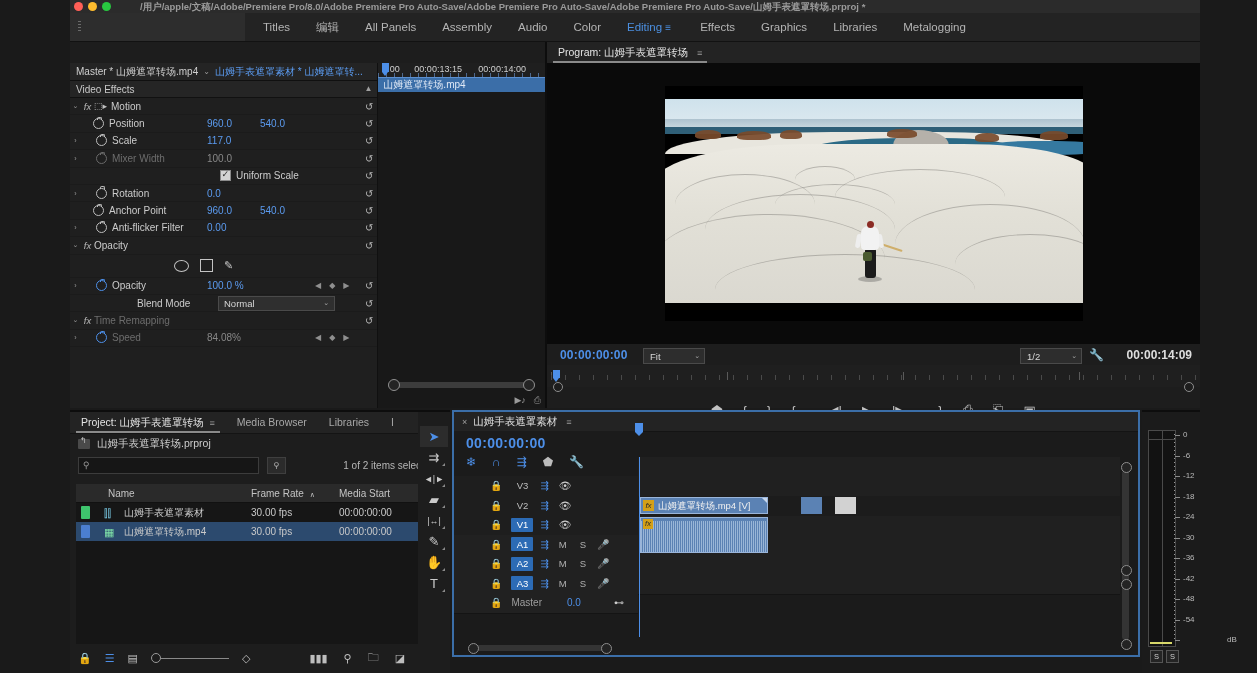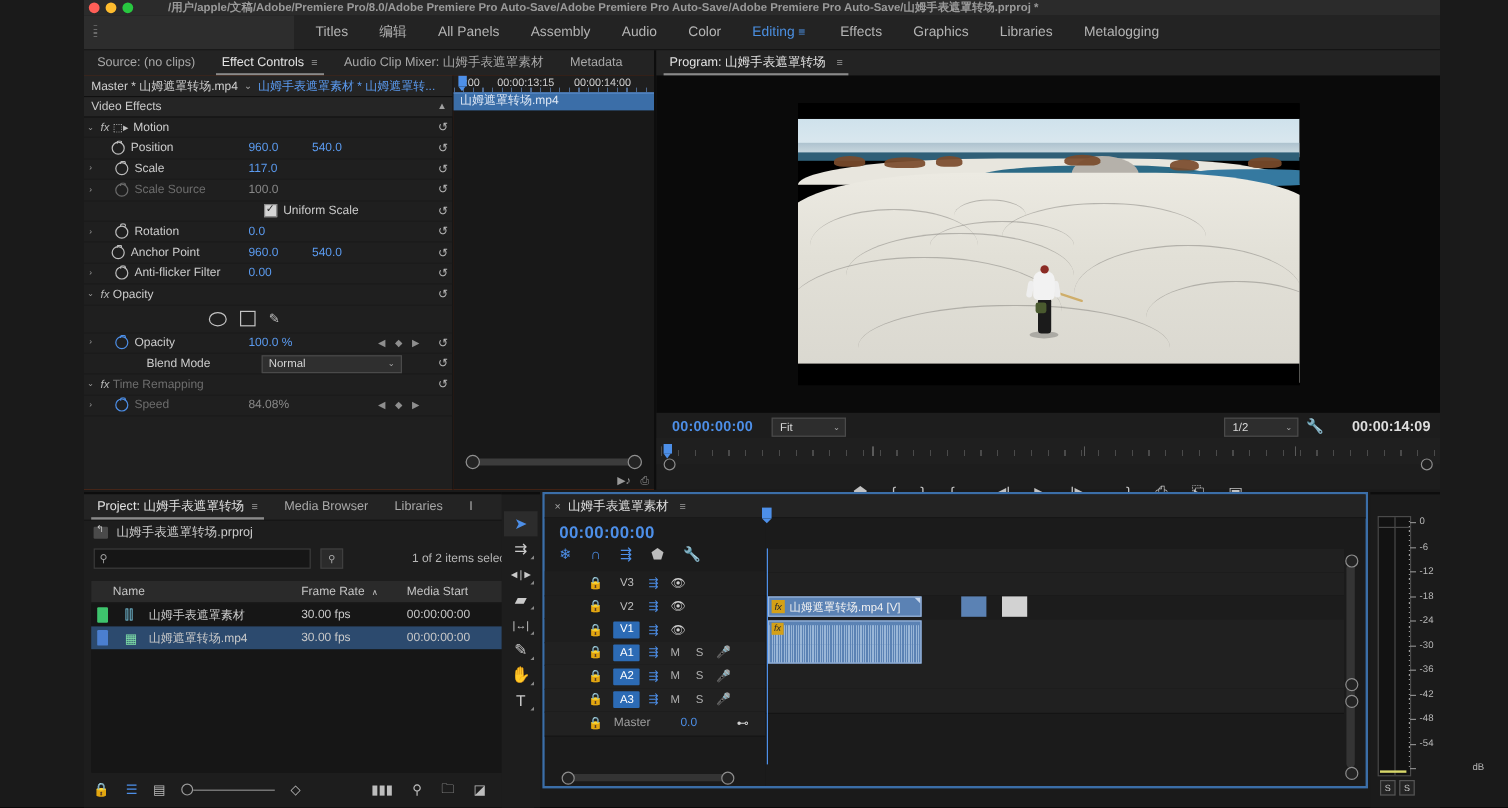--- a/index.html
+++ b/index.html
@@ -143,21 +143,21 @@
   .crumb-icon:after{content:"↰";position:absolute;left:2px;top:-3px;font-size:8px;color:#c8c8c8;}
   .proj-searchrow{height:22px;display:flex;align-items:center;padding:0 8px;gap:8px;position:relative;}
   .search-box{width:175px;height:15px;background:#161616;border:1px solid #3c3c3c;display:flex;align-items:center;padding-left:4px;}
   .search-box .mag{font-size:9px;color:#9a9a9a;transform:scaleX(-1);}
   .search-box input{background:transparent;border:none;outline:none;color:#d0d0d0;font-size:10px;width:150px;font-family:"Liberation Sans",sans-serif;}
   .findbtn{width:17px;height:15px;background:#2b2b2b;border:1px solid #3f3f3f;display:flex;align-items:center;justify-content:center;font-size:8px;color:#b5b5b5;}
   .sel-count{position:absolute;right:10px;font-size:10px;color:#b6b6b6;}
 
   .proj-list{position:absolute;left:6px;top:72px;width:363px;height:160px;background:#161616;}
   .plist-head{height:18px;background:#2a2a2a;display:flex;align-items:center;font-size:10px;color:#c4c4c4;border-bottom:1px solid #111;position:relative;}
-  .plist-head .c-name{position:absolute;left:18px;}
+  .plist-head .c-name{position:absolute;left:32px;}
   .plist-head .c-fr{position:absolute;left:175px;}
   .plist-head .c-fr .sortarrow{margin-left:6px;font-size:7px;}
   .plist-head .c-ms{position:absolute;left:263px;}
   .plist-row{height:19px;display:flex;align-items:center;position:relative;font-size:10px;color:#c9c9c9;}
   .plist-row.selected{background:#2c4a6e;}
   .swatch{position:absolute;left:5px;width:9px;height:13px;border-radius:1px;}
   .typeicon{position:absolute;left:28px;width:14px;height:12px;}
   .plist-row .nm{position:absolute;left:48px;}
   .plist-row .fr{position:absolute;left:175px;}
   .plist-row .ms{position:absolute;left:263px;}
@@ -273,26 +273,20 @@
         <div class="ws-tab"><span>Color</span></div>
         <div class="ws-tab active"><span>Editing</span><span class="ws-menu-icon">≡</span></div>
         <div class="ws-tab"><span>Effects</span></div>
         <div class="ws-tab"><span>Graphics</span></div>
         <div class="ws-tab"><span>Libraries</span></div>
         <div class="ws-tab"><span>Metalogging</span></div>
       </div>
   </div>
 
   <div class="srcpanel">
-    <div class="tabrow" id="src-tabs">
-        <div class="ptab"><span>Source: (no clips)</span></div>
-        <div class="ptab active"><span>Effect Controls</span><span class="hamb">≡</span></div>
-        <div class="ptab"><span>Audio Clip Mixer: 山姆手表遮罩素材</span></div>
-        <div class="ptab"><span>Metadata</span></div>
-      </div>
     <div class="ec-body">
       <div class="ec-left">
         <div class="ec-master">
           <span class="m1">Master * 山姆遮罩转场.mp4</span>
           <span class="chev">⌄</span>
           <span class="m2">山姆手表遮罩素材 * 山姆遮罩转...</span>
         </div>
         <div class="ec-vfx">
           <span>Video Effects</span>
           <span class="collapse">▲</span>
@@ -325,21 +319,21 @@
               <span class="v1">117.0</span>
               <span class="v2"></span>
               <span class="reset">↺</span>
             </div>
             <div class="erow">
               <span class="tri">›</span>
               <span style="width:14px"></span>
               <span class="sw">
                 <span class="stopwatch dim"></span>
               </span>
-              <span class="lbl dim" style="margin-left:4px">Scale Source</span>
+              <span class="lbl dim" style="margin-left:4px">Mixer Width</span>
               <span class="v1 dim">100.0</span>
               <span class="v2 dim"></span>
               <span class="reset">↺</span>
             </div>
             <div class="erow">
               <span style="width:150px"></span>
               <span class="cbox"></span>
               <span class="lbl" style="margin-left:5px">Uniform Scale</span>
               <span class="reset">↺</span>
             </div>
@@ -396,21 +390,21 @@
               <span class="v1">100.0 %</span>
               <span class="v2"></span>
               <span class="kfnav">
                 <span>◀</span>
                 <span>◆</span>
                 <span>▶</span>
               </span>
               <span class="reset">↺</span>
             </div>
             <div class="erow">
-              <span class="lbl" style="margin-left:52px">Blend Mode</span>
+              <span class="lbl" style="margin-left:67px">Blend Mode</span>
               <span class="dropdown">
                 <span>Normal</span>
                 <span class="dc">⌄</span>
               </span>
               <span class="reset">↺</span>
             </div>
             <div class="erow">
               <span class="tri">⌄</span>
               <span class="fx">fx</span>
               <span class="lbl dim">Time Remapping</span>

